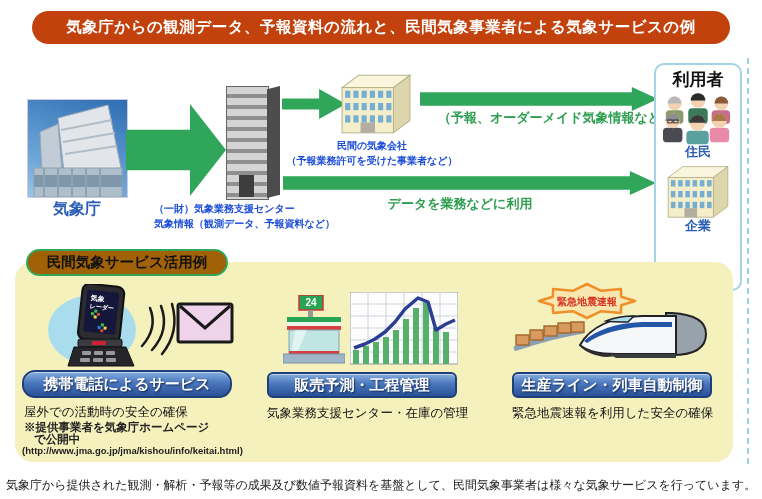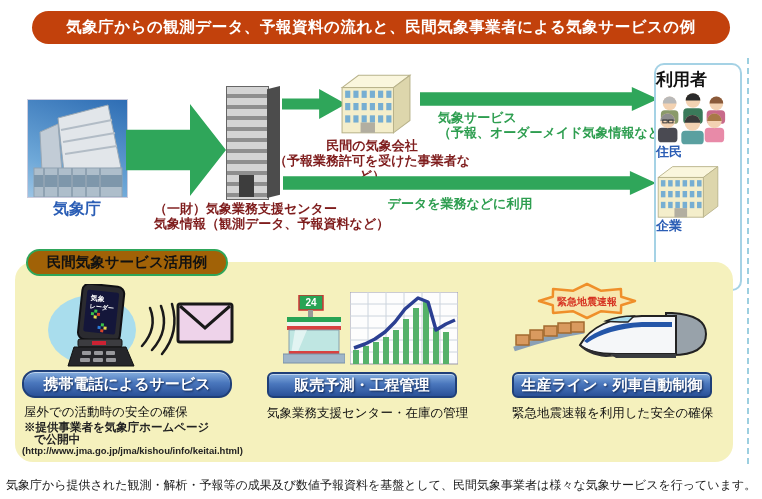--- a/index.html
+++ b/index.html
@@ -31,31 +31,31 @@
     font-weight:bold;font-size:16px;}
 
   
   .sc-building{left:226px;top:86px;width:54px;height:112px;}
   .sc-face{position:absolute;left:0;top:0;width:41px;height:112px;border:1px solid #666;
     background:repeating-linear-gradient(180deg,#d4d4d4 0 7px,#8f8f8f 7px 11px);}
   .sc-side{position:absolute;left:41px;top:0;width:13px;height:112px;background:#4c4c4c;
     clip-path:polygon(0 3%,100% 0,100% 97%,0 100%);}
   .sc-door{position:absolute;left:13px;bottom:1px;width:15px;height:22px;background:#3d3d3d;}
 
-  .blue-label{color:#7f1d1d;font-weight:bold;font-size:13px;line-height:15px;}
+  .blue-label{color:#1d4ed8;font-weight:bold;font-size:10px;line-height:15px;}
   .green-label{color:#2e9e50;font-weight:bold;font-size:13px;line-height:15px;}
   .sc-labels{left:154px;top:201px;}
   .co-labels{left:262px;top:138px;width:220px;text-align:center;}
   .svc-labels{left:438px;top:110px;}
   .data-label{left:320px;top:196px;width:280px;text-align:center;}
 
   
   .users-box{left:654px;top:63px;width:88px;height:228px;background:#fff;
     border:2px solid #a5d2e5;border-radius:10px;display:flex;flex-direction:column;
-    box-sizing:border-box;}
+    align-items:center;box-sizing:border-box;}
   .users-title{font-size:17px;font-weight:bold;color:#111;margin-top:3px;}
   .users-sub{color:#2a5db5;font-weight:bold;font-size:13px;line-height:14px;}
 
   .dotted-line{left:747px;top:58px;height:406px;width:0;border-left:2px dashed #9ccfe0;}
 
   
   .yellow-panel{left:15px;top:262px;width:718px;height:200px;background:#f5f1bd;
     border-radius:18px;}
   .examples-pill{left:26px;top:249px;width:202px;height:27px;background:#a16207;
     border:2px solid #2fa65a;border-radius:16px;display:flex;align-items:center;
@@ -142,21 +142,20 @@
   <rect x="20" y="50" width="14" height="10" fill="#b2aea0"></rect>
 </svg>
 
 <div class="abs co-labels blue-label">
   <div>民間の気象会社</div>
   <div>（予報業務許可を受けた事業者など）</div>
 </div>
 
 <div class="abs garrow arrow-top"></div>
 <div class="abs svc-labels green-label">
-  <div>気象サービス</div>
   <div>（予報、オーダーメイド気象情報など）</div>
 </div>
 
 <div class="abs garrow arrow-bottom"></div>
 <div class="abs data-label green-label">データを業務などに利用</div>
 
 <div class="abs users-box">
   <div class="users-title">利用者</div>
   <svg width="74" height="54" viewBox="0 0 76 54">
 

